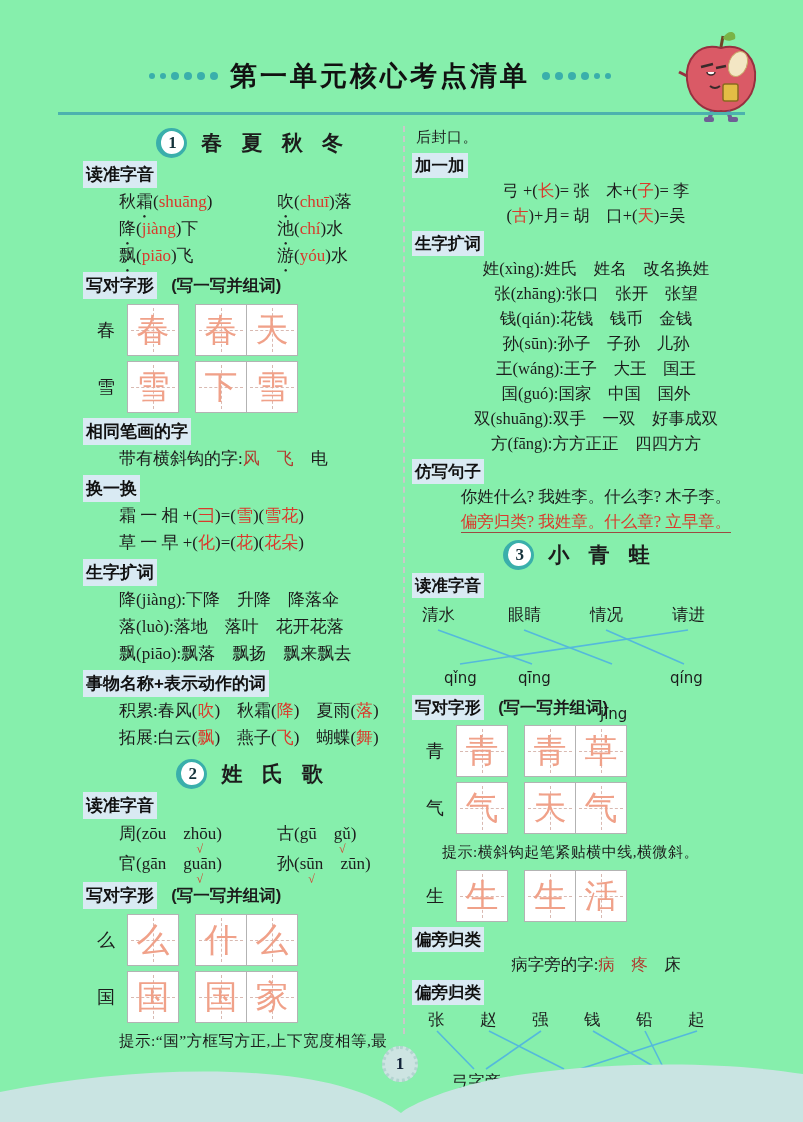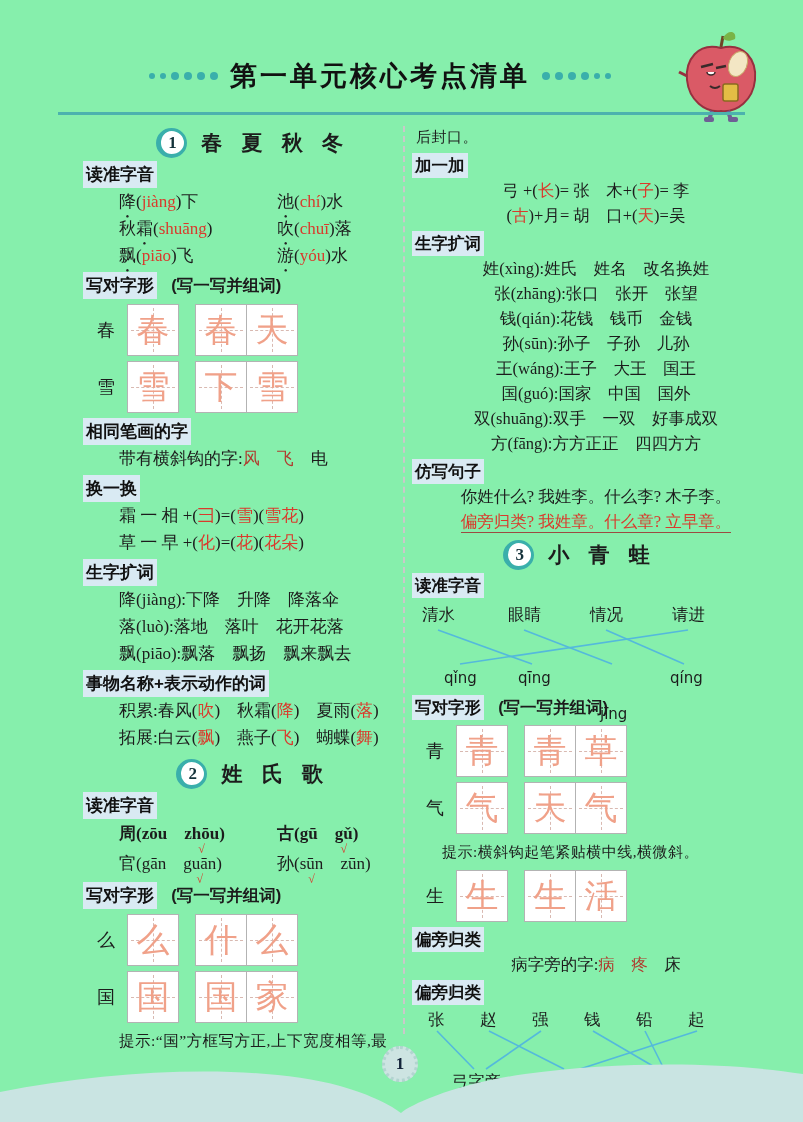--- a/index.html
+++ b/index.html
@@ -118,26 +118,26 @@
 
   <div class="col left">
 
     <div class="sec-head">
       <span class="sec-num">1</span>
       <span class="sec-title">春 夏 秋 冬</span>
     </div>
 
     <div class="hl-row"><span class="hl">读准字音</span></div>
     <div class="two">
+      <span class="c1"><span>秋</span><span class="u-dot">霜</span><span>(</span><span class="red">shuāng</span><span>)</span></span>
+        <span class="c2"><span class="u-dot">吹</span><span>(</span><span class="red">chuī</span><span>)落</span></span>
+    </div>
+    <div class="two">
       <span class="c1"><span class="u-dot">降</span><span>(</span><span class="red">jiàng</span><span>)下</span></span>
         <span class="c2"><span class="u-dot">池</span><span>(</span><span class="red">chí</span><span>)水</span></span>
-    </div>
-    <div class="two">
-      <span class="c1"><span>秋</span><span class="u-dot">霜</span><span>(</span><span class="red">shuāng</span><span>)</span></span>
-        <span class="c2"><span class="u-dot">吹</span><span>(</span><span class="red">chuī</span><span>)落</span></span>
     </div>
     <div class="two">
       <span class="c1"><span class="u-dot">飘</span><span>(</span><span class="red">piāo</span><span>)飞</span></span>
         <span class="c2"><span class="u-dot">游</span><span>(</span><span class="red">yóu</span><span>)水</span></span>
     </div>
 
     <div class="hl-row">
       <span class="hl">写对字形</span>
       <span class="note">(写一写并组词)</span>
     </div>
@@ -189,21 +189,21 @@
     <div class="hl-row"><span class="hl">事物名称+表示动作的词</span></div>
     <div class="ln"><span><span>积累:春风(</span><span class="red">吹</span><span>)　秋霜(</span><span class="red">降</span><span>)　夏雨(</span><span class="red">落</span><span>)</span></span></div>
     <div class="ln"><span><span>拓展:白云(</span><span class="red">飘</span><span>)　燕子(</span><span class="red">飞</span><span>)　蝴蝶(</span><span class="red">舞</span><span>)</span></span></div>
 
     <div class="sec-head" style="margin-top:8px;">
       <span class="sec-num">2</span>
       <span class="sec-title">姓 氏 歌</span>
     </div>
 
     <div class="hl-row"><span class="hl">读准字音</span></div>
-    <div class="two" style="line-height:30px;font-weight:bold;">
+    <div class="two" style="line-height:30px;">
       <span class="c1"><span>周(zōu　</span><span class="u-check">zhōu</span><span>)</span></span>
         <span class="c2"><span>古(gū　</span><span class="u-check">gǔ</span><span>)</span></span>
     </div>
     <div class="two" style="line-height:30px;">
       <span class="c1"><span>官(gān　</span><span class="u-check">guān</span><span>)</span></span>
         <span class="c2"><span>孙(</span><span class="u-check">sūn</span><span>　zūn)</span></span>
     </div>
 
     <div class="hl-row">
       <span class="hl">写对字形</span>

